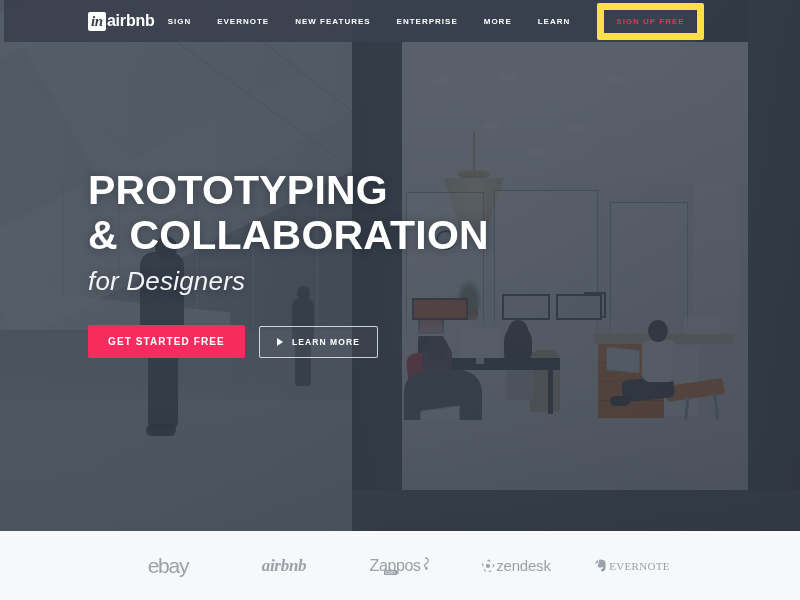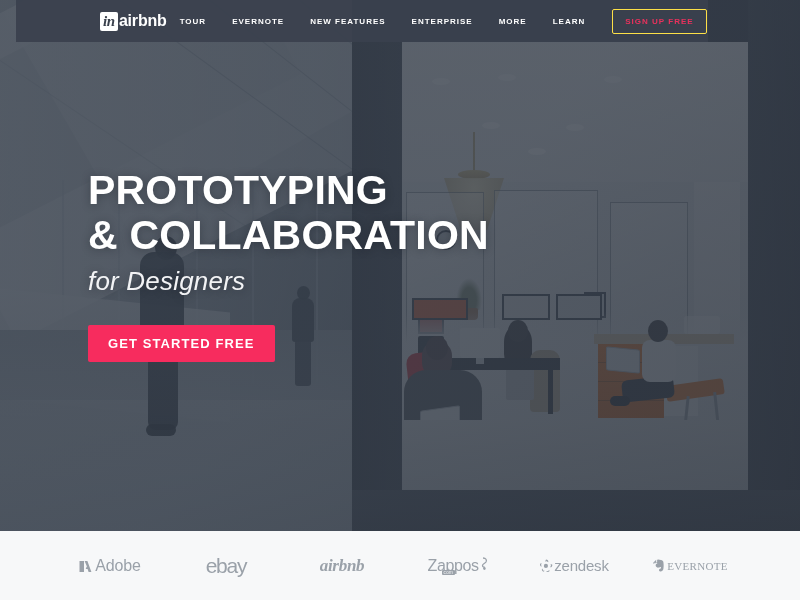--- a/index.html
+++ b/index.html
@@ -203,58 +203,58 @@
 
   
   .tint {
     position:absolute; inset:0;
     background:linear-gradient(135deg, rgba(52,60,72,.72) 0%, rgba(48,56,68,.70) 50%, rgba(44,51,62,.74) 100%);
   }
   .desaturate { position:absolute; inset:0; background:rgba(70,78,90,.30); }
 
   
   .topbar {
-    position:absolute; left:16px; top:0; width:692px; height:42px;
+    position:absolute; left:4px; top:0; width:692px; height:42px;
     background:rgba(58,65,77,.93);
     display:flex; align-items:center; z-index:20;
   }
   .logo { display:flex; align-items:center; margin-left:84px; user-select:none; }
   .logo-in {
     background:#ffffff; color:#3a414d;
     font-family:"Liberation Serif", serif; font-style:italic; font-weight:bold;
     font-size:15px; line-height:15px; padding:2px 3px 2px 3px; border-radius:2px;
     letter-spacing:-0.3px;
   }
   .logo-vision {
     color:#ffffff; font-size:16px; font-weight:600; letter-spacing:-0.2px; margin-left:1px;
   }
   .nav { margin-left:auto; margin-right:64px; display:flex; align-items:center; gap:0; }
   .nav-item {
     color:#ffffff; font-size:8px; font-weight:bold; letter-spacing:1px;
     padding:0 13px; cursor:pointer; white-space:nowrap;
   }
   .signup {
-    margin-left:14px; border:1px solid #fde047; color:#e8315c;
+    margin-left:14px; border:7px solid #fde047; color:#e8315c;
     font-size:8px; font-weight:bold; letter-spacing:1px;
     padding:7px 12px; border-radius:2px; cursor:pointer; white-space:nowrap;
   }
 
   
   .hero-content { position:absolute; left:88px; top:168px; z-index:15; }
   .headline {
     color:#ffffff; font-size:41px; line-height:45px; font-weight:bold;
     letter-spacing:0.2px; text-shadow:0 1px 8px rgba(20,24,32,.35);
   }
   .subhead {
     color:#f2f3f5; font-size:26px; font-style:italic; font-weight:normal;
     margin-top:8px; letter-spacing:0.2px; text-shadow:0 1px 8px rgba(20,24,32,.35);
   }
   .cta-row { display:flex; align-items:center; margin-top:28px; }
   .btn-primary {
-    background:#f72c5e; color:#ffffff; font-size:13px; font-weight:bold;
+    background:#f72c5e; color:#ffffff; font-size:10px; font-weight:bold;
     letter-spacing:1.1px; padding:11px 20px; border-radius:2px; cursor:pointer;
     border:none; white-space:nowrap;
   }
   .btn-secondary {
     margin-left:14px; display:flex; align-items:center; gap:9px;
     border:1px solid rgba(255,255,255,.75); color:#ffffff;
     font-size:8.5px; font-weight:bold; letter-spacing:1.1px;
     padding:10px 17px; border-radius:2px; cursor:pointer; background:rgba(255,255,255,.04);
     white-space:nowrap;
   }
@@ -404,53 +404,46 @@
       <div class="desaturate"></div>
       <div class="tint"></div>
     </div>
 
     <div class="topbar">
       <div class="logo">
         <span class="logo-in">in</span>
           <span class="logo-vision">airbnb</span>
       </div>
       <div class="nav">
-        <div class="nav-item">TOUR</div>
+        <div class="nav-item">SIGN</div>
         <div class="nav-item">EVERNOTE</div>
         <div class="nav-item">NEW FEATURES</div>
         <div class="nav-item">ENTERPRISE</div>
         <div class="nav-item">MORE</div>
         <div class="nav-item">LEARN</div>
         <div class="signup">SIGN UP FREE</div>
       </div>
     </div>
 
     <div class="hero-content">
       <div class="headline">PROTOTYPING</div>
       <div class="headline">&amp; COLLABORATION</div>
       <div class="subhead">for Designers</div>
       <div class="cta-row">
         <div class="btn-primary">GET STARTED FREE</div>
+        <div class="btn-secondary">
+          <span class="play-tri"></span>
+          <span>LEARN MORE</span>
+        </div>
       </div>
     </div>
   </div>
 
   <div class="logobar">
 
-    <div class="brand">
-      <span class="brand-adobe">
-        <span class="adobe-mark">
-          <svg width="13" height="13" viewBox="0 0 13 13" aria-hidden="true">
-            <path d="M0.5 1 L5 1 L5 12 L0.5 12 Z" fill="#9AA1A9"></path>
-            <path d="M5.6 1 L8.4 1 L12.4 12 L9.6 12 L8.6 9 L6.7 9 L7.6 6.8 L8 6.8 Z" fill="#9AA1A9"></path>
-          </svg>
-        </span>
-        <span>Adobe</span>
-      </span>
-    </div>
 
     <div class="brand">
       <span class="brand-ebay">ebay</span>
     </div>
 
     <div class="brand">
       <span class="brand-airbnb">airbnb</span>
     </div>
 
     <div class="brand">

